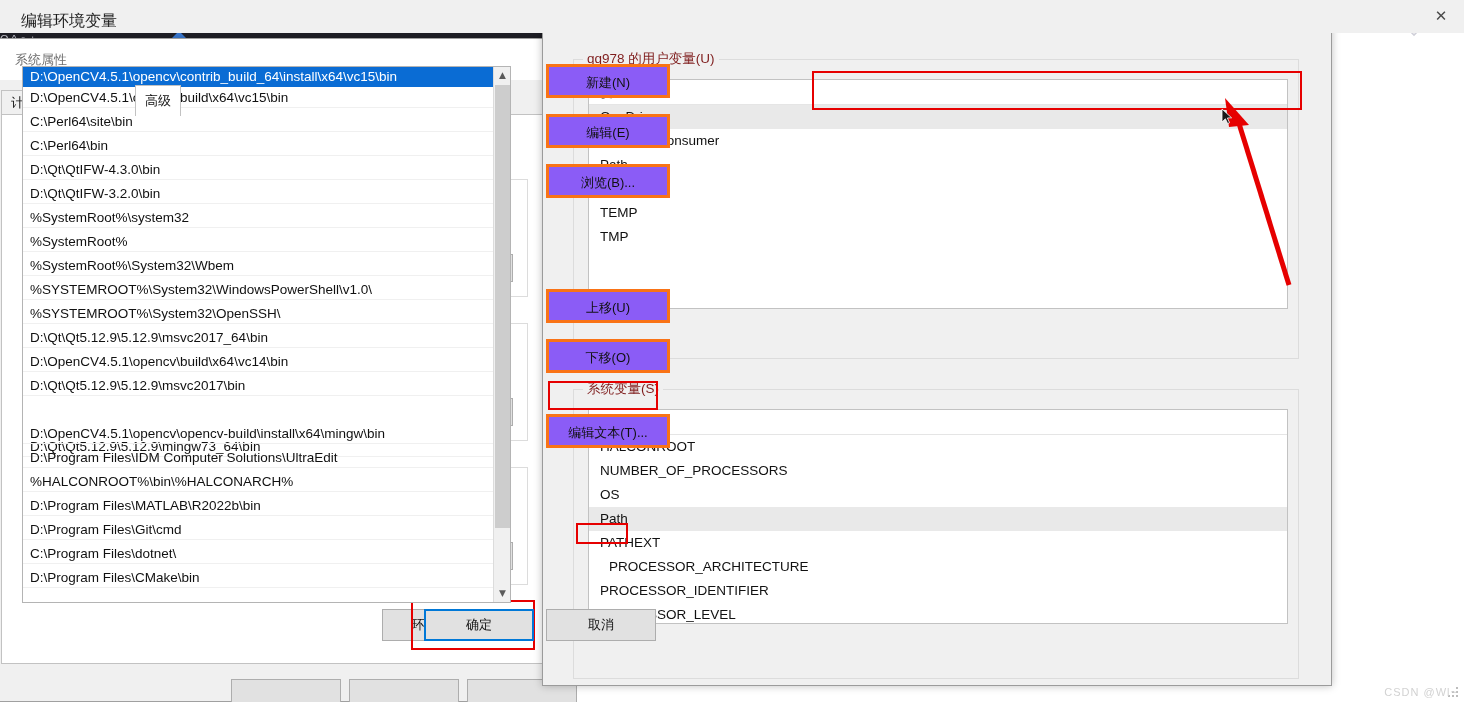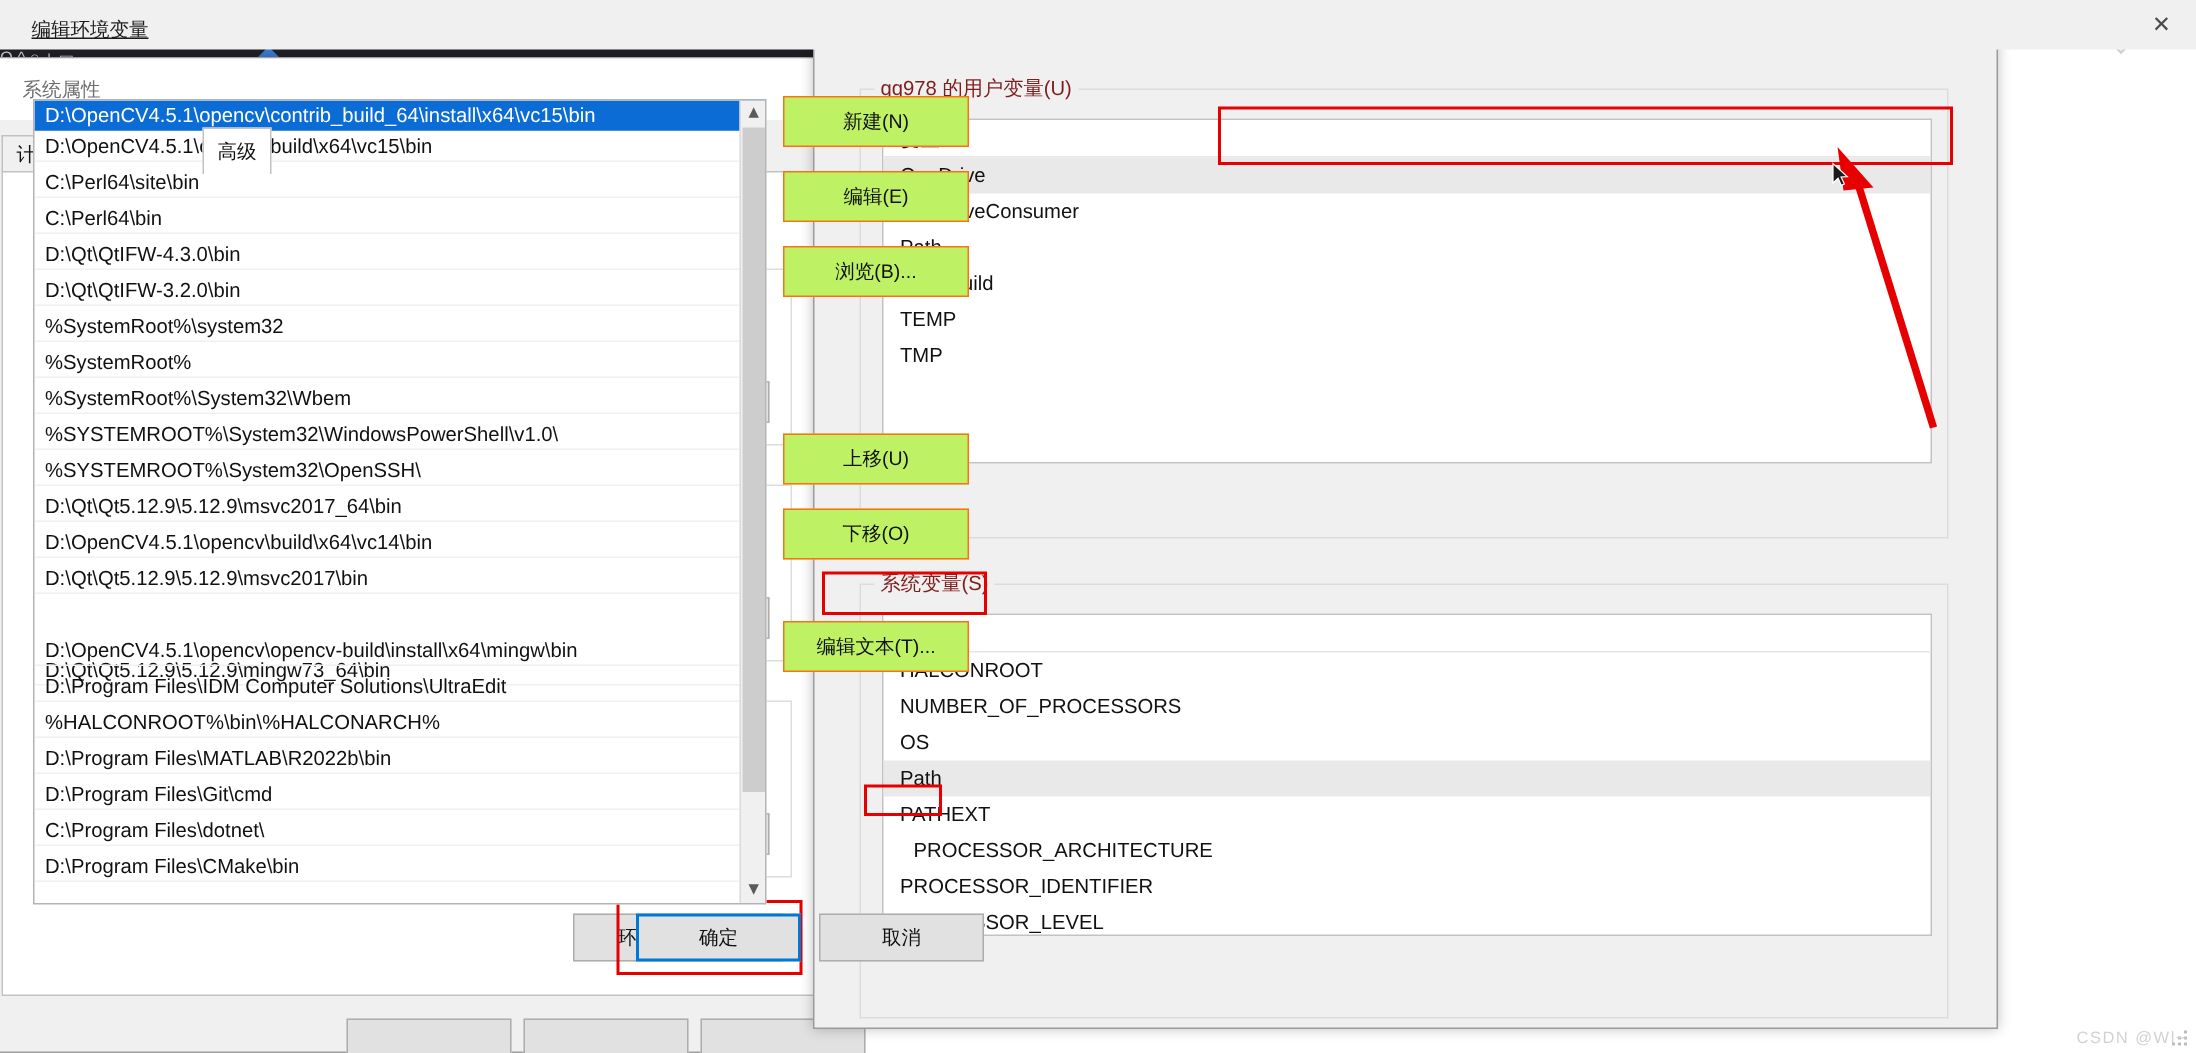--- a/index.html
+++ b/index.html
@@ -146,21 +146,21 @@
     white-space: nowrap; overflow: hidden;
   }
   .ev-row.sel { background: #e9e9e9; }
 
   
   #editenv {
     left: 788px; top: 20px; width: 676px; height: 662px;
     background: #f0f0f0; border: 1px solid #7a7a7a;
     box-shadow: 0 0 14px rgba(0,0,0,.3);
   }
-  #editenv .cap { left: 21px; top: 11px; font-size: 13px; color: #1b1b1b; text-decoration: underline; }
+  #editenv .cap { left: 21px; top: 11px; font-size: 16px; color: #1b1b1b; }
   #editenv .win-close { right: 0; top: 0; width: 46px; height: 33px; line-height: 33px; }
   .path-list {
     position: absolute; left: 22px; top: 66px; width: 489px; height: 537px;
     background: #ffffff; border: 1px solid #b4b4b4; overflow: hidden;
   }
   .path-row {
     position: absolute; left: 0; right: 0; height: 20px;
     font-size: 13.5px; color: #111; line-height: 20px;
     padding-left: 7px; white-space: nowrap; overflow: hidden;
     border-bottom: 1px solid #f0f0f0;
@@ -172,22 +172,22 @@
   }
   .vscroll .arrow {
     position: absolute; left: 0; width: 17px; height: 17px;
     color: #5a5a5a; font-size: 9px; text-align: center; line-height: 17px;
     font-family: "DejaVu Sans", sans-serif;
   }
   .vscroll .thumb {
     position: absolute; left: 1px; width: 15px; background: #cdcdcd;
   }
   .side-btn {
-    position: absolute; left: 522px; width: 124px; height: 34px;
-    background: #bef264; border: 1px solid #f97316;
+    position: absolute; left: 546px; width: 124px; height: 34px;
+    background: #8b5cf6; border: 3px solid #f97316;
     font-size: 13px; color: #111; line-height: 32px; text-align: center;
   }
   .bot-btn {
     position: absolute; width: 110px; height: 32px; top: 609px;
     background: #e1e1e1; border: 1px solid #adadad;
     font-size: 13px; color: #111; line-height: 30px; text-align: center;
   }
   .bot-btn.default { border: 2px solid #0078d7; line-height: 28px; }
   .grip {
     position: absolute; right: 4px; bottom: 3px; width: 12px; height: 12px;

